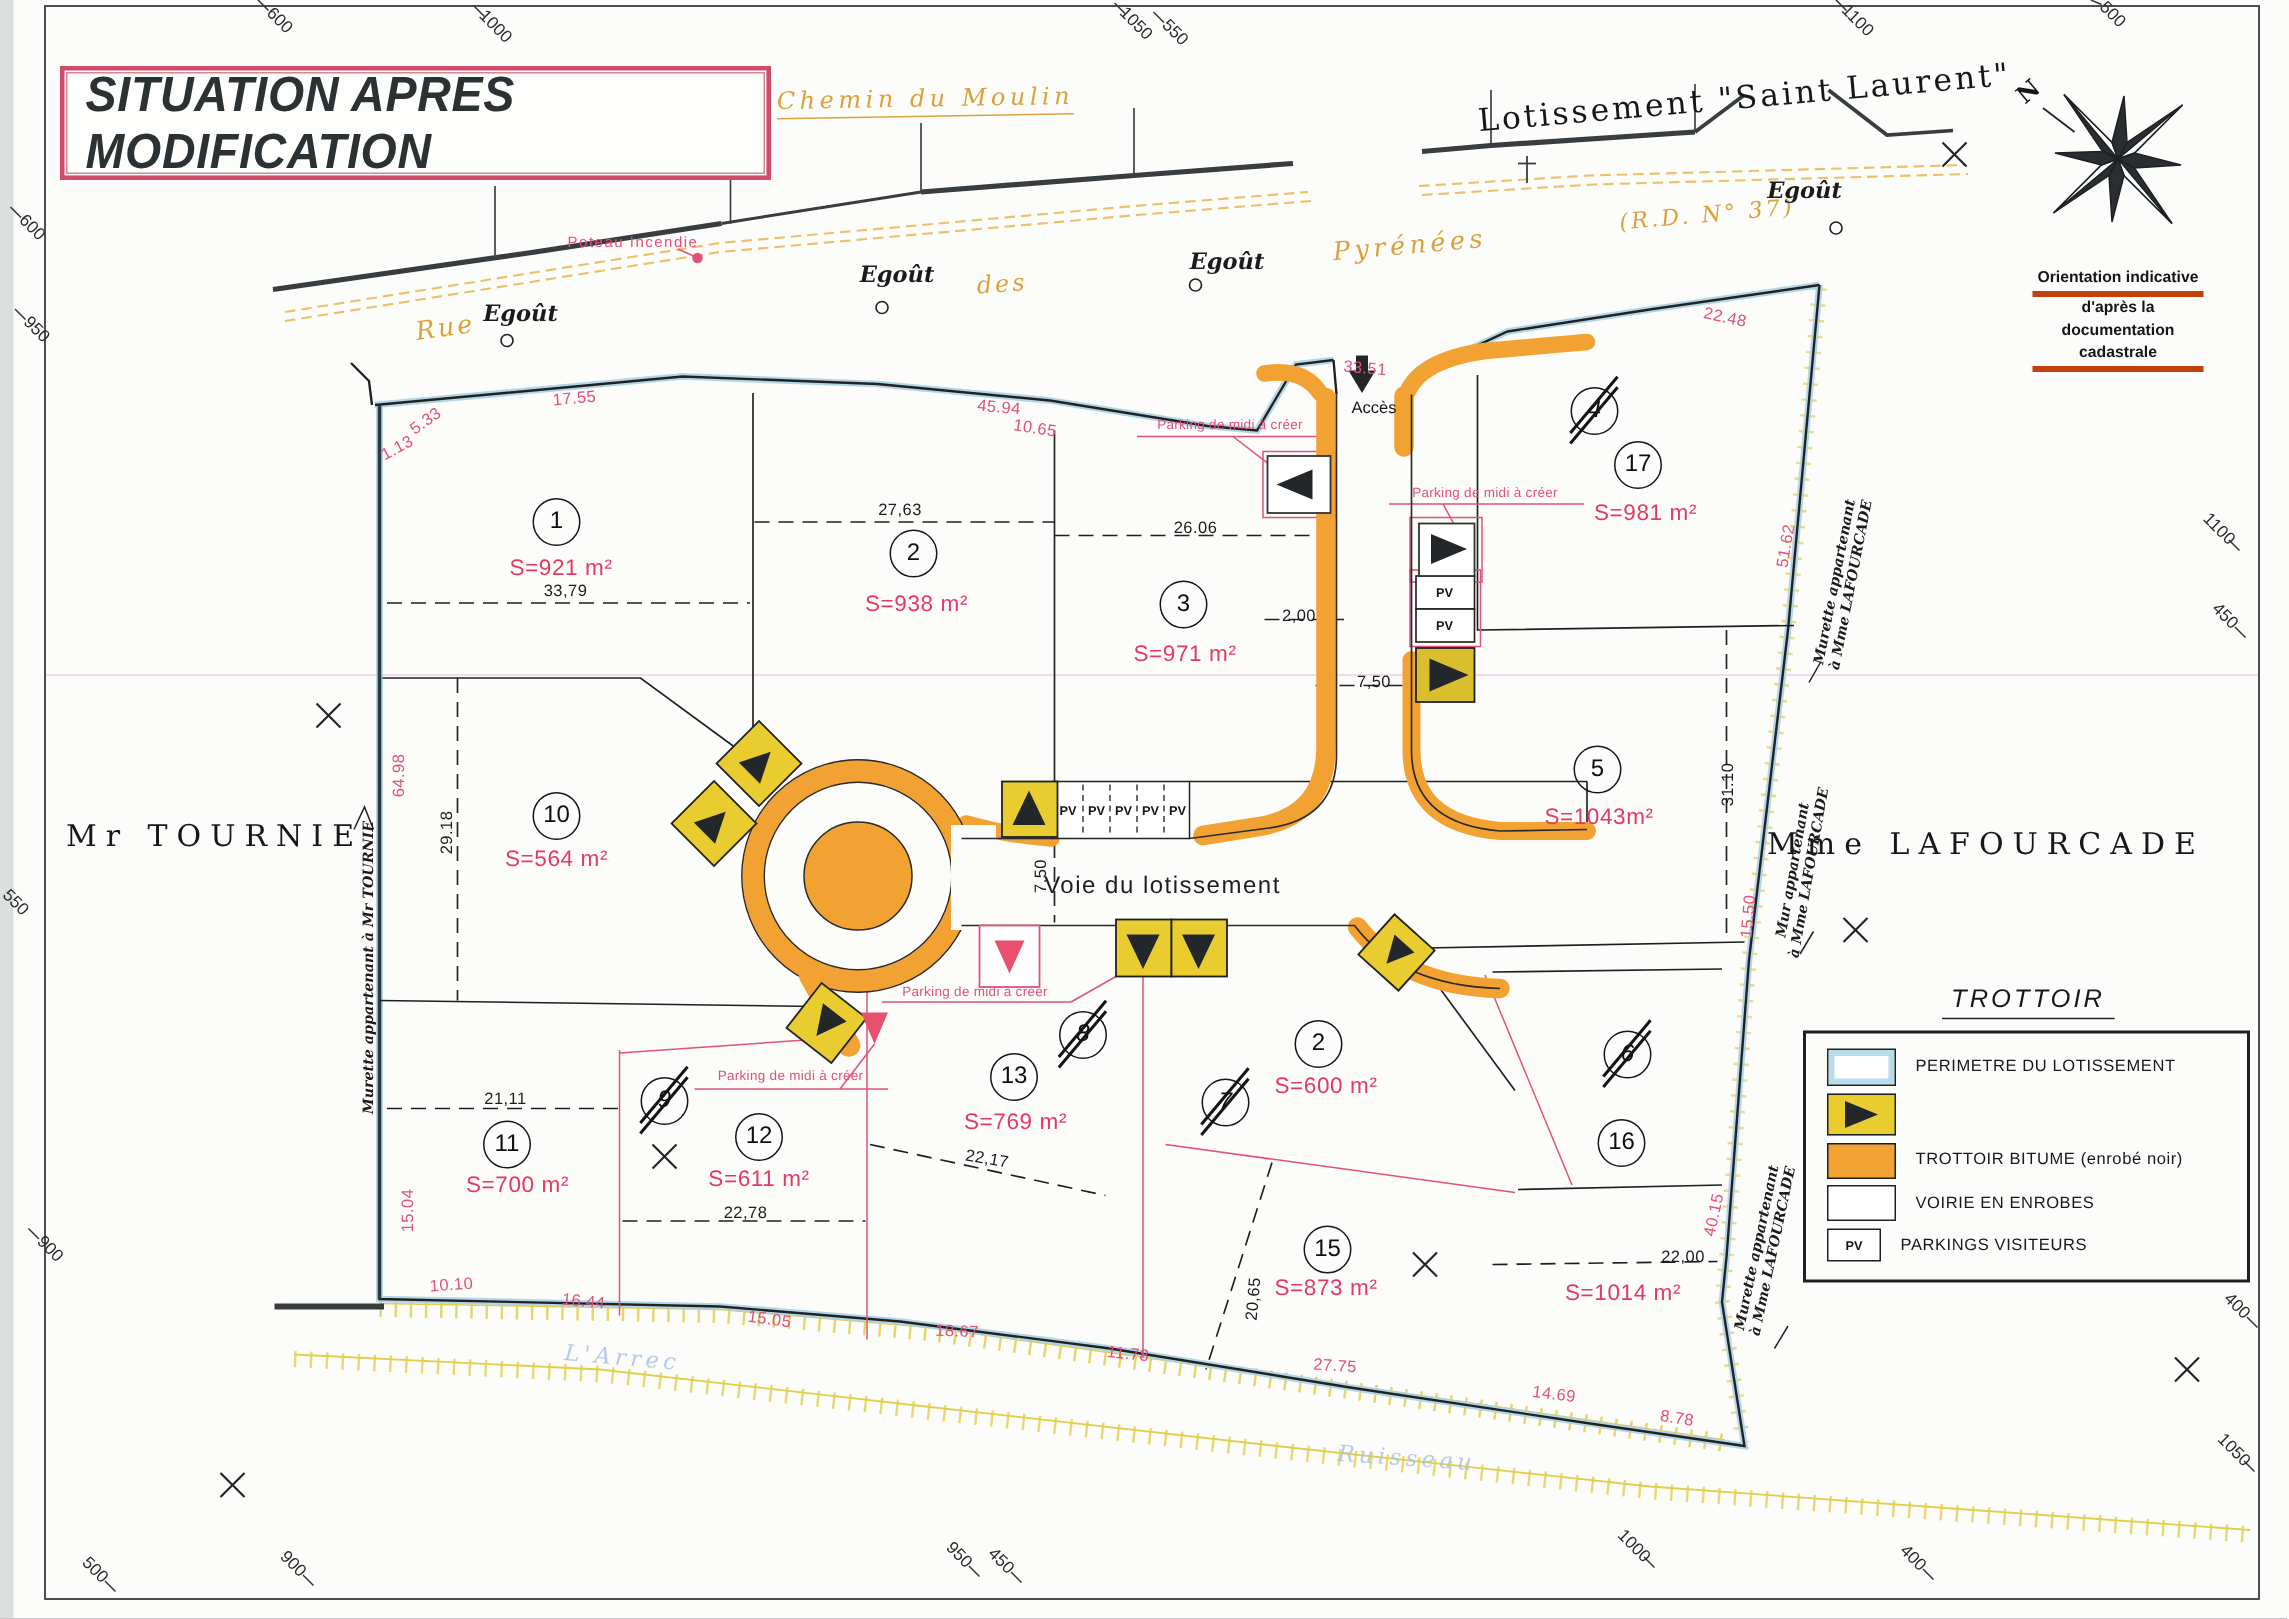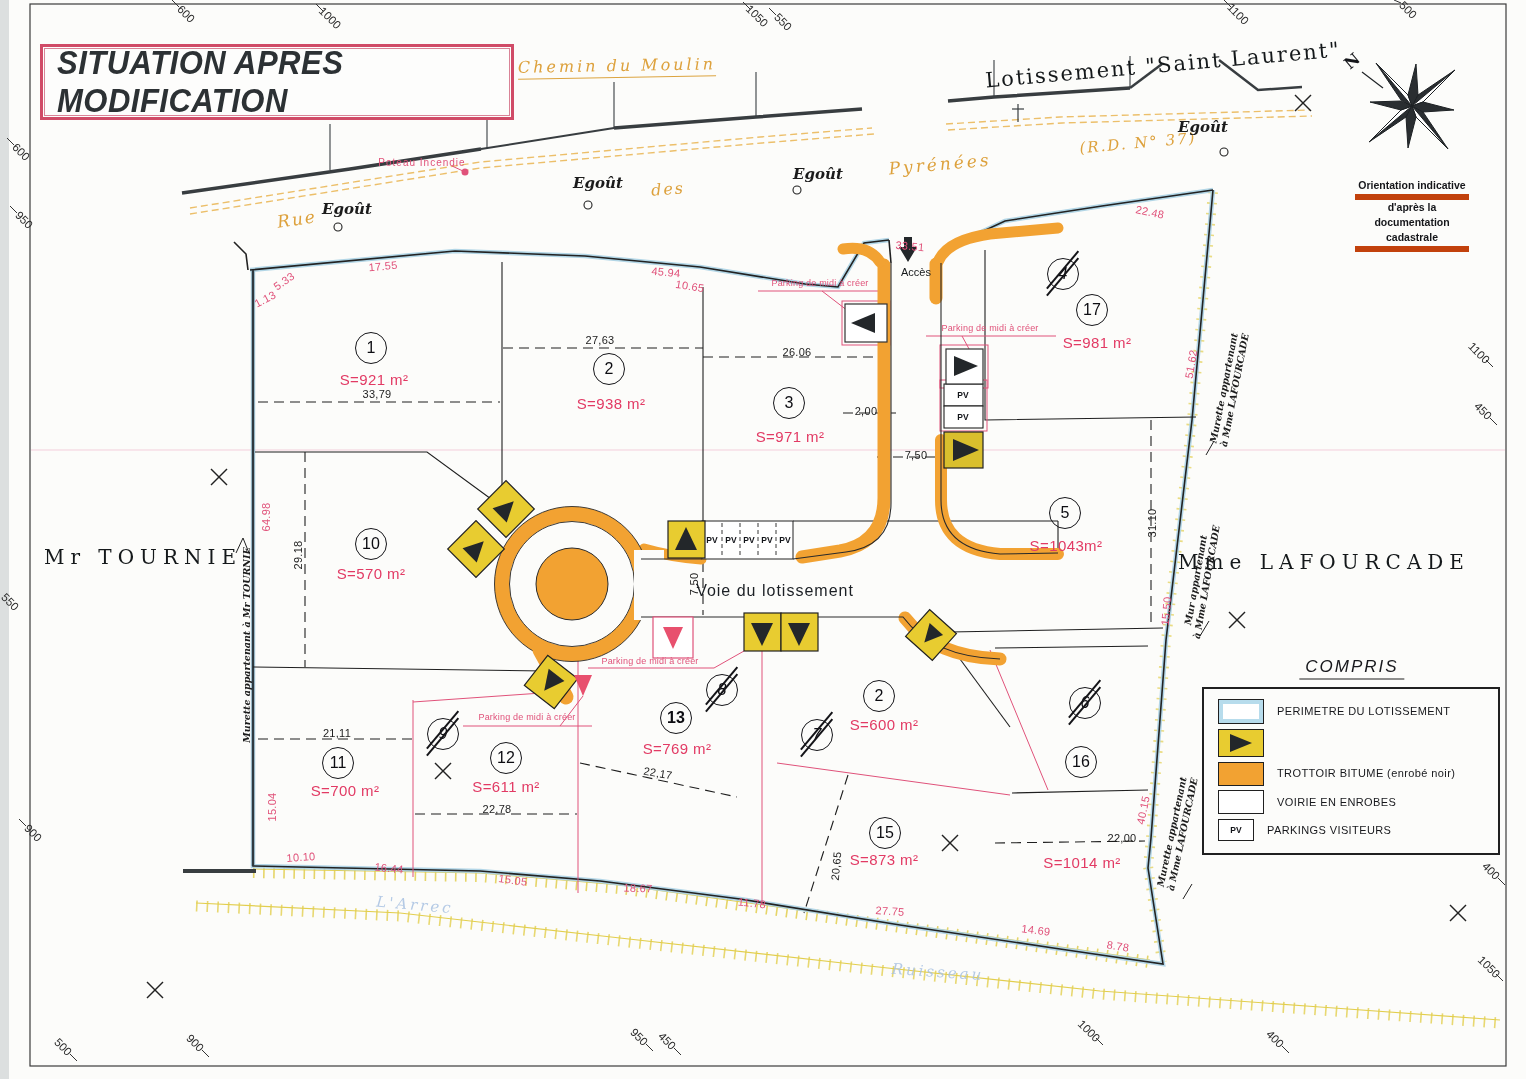--- a/index.html
+++ b/index.html
@@ -28,21 +28,21 @@
             display:flex;align-items:center;justify-content:center;background:#fdfdfc;}
   .titletext{font-style:italic;font-weight:bold;font-size:33px;color:#2c3134;letter-spacing:.5px;transform:scaleX(.94);}
   .legendbox{position:absolute;left:1202px;top:687px;width:298px;height:168px;border:2px solid #202020;
              background:#fcfcfa;display:flex;flex-direction:column;justify-content:space-between;
              padding:10px 8px 12px 14px;box-sizing:border-box;}
   .lrow{display:flex;align-items:center;gap:13px;}
   .lsw{flex:0 0 auto;border:1.6px solid #202020;box-sizing:border-box;display:flex;align-items:center;justify-content:center;}
   .llab{font-size:11px;letter-spacing:.4px;color:#17181c;line-height:13px;}
   .ccap{position:absolute;text-align:center;}
   .ccap span{display:block;font-size:10.5px;font-weight:bold;color:#15161a;line-height:15px;
-             border-bottom:6px solid #c2410c;padding-bottom:1px;}
+             border-bottom:4px solid #c2410c;padding-bottom:1px;}
   .tri-r{width:0;height:0;border-top:9px solid transparent;border-bottom:9px solid transparent;border-left:22px solid #23272a;}
 </style>
 </head>
 <body>
 
 <div class="stage">
 
 <svg width="1526" height="1079" viewBox="0 0 1526 1079">
   <rect x="0" y="0" width="1526" height="1079" fill="#fcfcfa"></rect>
   <rect x="0" y="0" width="9" height="1079" fill="#dcdfdf"></rect>
@@ -367,26 +367,26 @@
 <div class="lbl lota" style="left:374px;top:379px;transform:translate(-50%,-50%);">S=921 m²</div>
 <div class="lotnum" style="left:593px;top:353px;">2</div>
 <div class="lbl lota" style="left:611px;top:403px;transform:translate(-50%,-50%);">S=938 m²</div>
 <div class="lotnum" style="left:773px;top:387px;">3</div>
 <div class="lbl lota" style="left:790px;top:436px;transform:translate(-50%,-50%);">S=971 m²</div>
 <div class="lotnum" style="left:1076px;top:294px;">17</div>
 <div class="lbl lota" style="left:1097px;top:342px;transform:translate(-50%,-50%);">S=981 m²</div>
 <div class="lotnum" style="left:1049px;top:497px;">5</div>
 <div class="lbl lota" style="left:1066px;top:545px;transform:translate(-50%,-50%);">S=1043m²</div>
 <div class="lotnum" style="left:355px;top:528px;">10</div>
-<div class="lbl lota" style="left:371px;top:573px;transform:translate(-50%,-50%);">S=570 m²</div>
+<div class="lbl lota" style="left:371px;top:573px;transform:translate(-50%,-50%);">S=564 m²</div>
 <div class="lotnum" style="left:322px;top:747px;">11</div>
 <div class="lbl lota" style="left:345px;top:790px;transform:translate(-50%,-50%);">S=700 m²</div>
 <div class="lotnum" style="left:490px;top:742px;">12</div>
 <div class="lbl lota" style="left:506px;top:786px;transform:translate(-50%,-50%);">S=611 m²</div>
-<div class="lotnum" style="left:660px;top:702px;font-weight:bold;">13</div>
+<div class="lotnum" style="left:660px;top:702px;">13</div>
 <div class="lbl lota" style="left:677px;top:748px;transform:translate(-50%,-50%);">S=769 m²</div>
 <div class="lotnum" style="left:863px;top:680px;">2</div>
 <div class="lbl lota" style="left:884px;top:724px;transform:translate(-50%,-50%);">S=600 m²</div>
 <div class="lotnum" style="left:869px;top:817px;">15</div>
 <div class="lbl lota" style="left:884px;top:859px;transform:translate(-50%,-50%);">S=873 m²</div>
 <div class="lotnum" style="left:1065px;top:746px;">16</div>
 <div class="lbl lota" style="left:1082px;top:834px;transform:translate(-50%,-50%);margin-top:28px;">S=1014 m²</div>
 
 <div class="lotnum" style="left:1047px;top:258px;font-style:italic;">
   <span>4</span>
@@ -463,21 +463,21 @@
 <div class="lbl gl" style="left:195px;top:1043px;transform:translate(-50%,-50%) rotate(45deg);">900</div>
 <div class="lbl gl" style="left:639px;top:1037px;transform:translate(-50%,-50%) rotate(45deg);">950</div>
 <div class="lbl gl" style="left:667px;top:1041px;transform:translate(-50%,-50%) rotate(45deg);">450</div>
 <div class="lbl gl" style="left:1089px;top:1031px;transform:translate(-50%,-50%) rotate(45deg);">1000</div>
 <div class="lbl gl" style="left:1275px;top:1039px;transform:translate(-50%,-50%) rotate(45deg);">400</div>
 <div class="lbl gl" style="left:1479px;top:353px;transform:translate(-50%,-50%) rotate(45deg);">1100</div>
 <div class="lbl gl" style="left:1483px;top:411px;transform:translate(-50%,-50%) rotate(45deg);">450</div>
 <div class="lbl gl" style="left:1491px;top:871px;transform:translate(-50%,-50%) rotate(45deg);">400</div>
 <div class="lbl gl" style="left:1489px;top:967px;transform:translate(-50%,-50%) rotate(45deg);">1050</div>
 
-<div class="lbl" style="left:1352px;top:668px;font-style:italic;font-size:17px;letter-spacing:2px;color:#17181c;border-bottom:1.5px solid #202020;padding:0 6px 2px;transform:translate(-50%,-50%);">COMPRIS</div>
+<div class="lbl" style="left:1352px;top:668px;font-style:italic;font-size:17px;letter-spacing:2px;color:#17181c;border-bottom:1.5px solid #202020;padding:0 6px 2px;transform:translate(-50%,-50%);">TROTTOIR</div>
 <div class="legendbox">
   <div class="lrow">
     <span class="lsw" style="width:46px;height:25px;background:#fff;box-shadow:inset 0 0 0 4px #b7dcec;"></span>
     <span class="llab">PERIMETRE DU LOTISSEMENT</span>
   </div>
   <div class="lrow">
     <span class="lsw" style="width:46px;height:28px;background:#e8cc30;">
           <span class="tri-r"></span>
         </span>
   </div>

